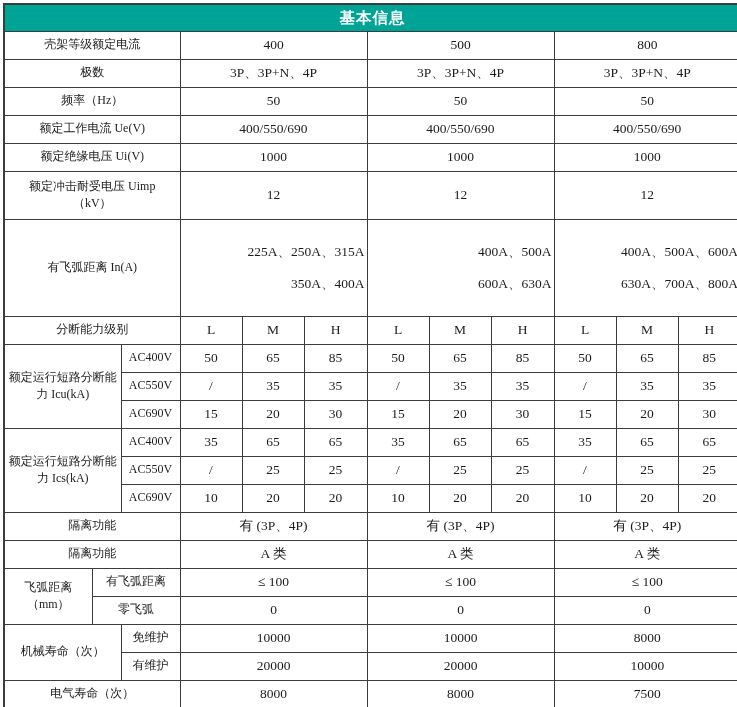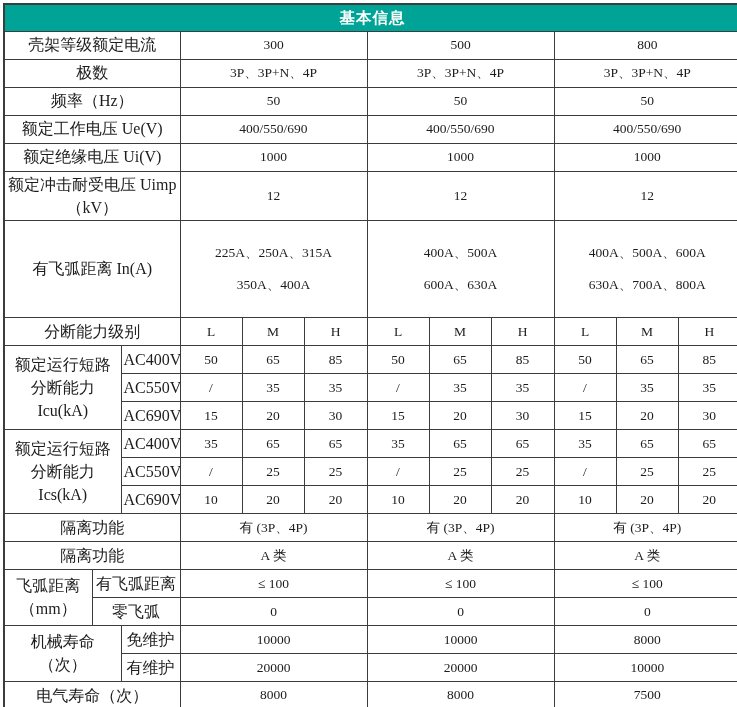--- a/index.html
+++ b/index.html
@@ -27,22 +27,22 @@
     overflow:hidden;
   }
   td.title{
     background:var(--accent,#00A496);
     color:#ffffff;
     font-weight:bold;
     font-size:15.5px;
     letter-spacing:1px;
     border-color:#3c3c3c;
   }
-  td.lbl{ font-size:16px; }
-  td.ml{ line-height:2.35; }
+  td.lbl{ font-size:12px; }
+  td.ml{ line-height:2.35;text-align:right; }
 </style>
 </head>
 <body>
 
 <div class="wrap">
   <table aria-label="basic-information-table">
     <colgroup>
       <col style="width:88px">
         <col style="width:29px">
         <col style="width:59px">
@@ -55,38 +55,38 @@
       <col style="width:62px">
         <col style="width:62px">
         <col style="width:63px">
     </colgroup>
     <tbody>
         <tr style="height: 27px;">
           <td colspan="12" class="title">基本信息</td>
         </tr>
         <tr style="height: 28px;">
           <td colspan="3" class="lbl">壳架等级额定电流</td>
-          <td colspan="3">300</td>
+          <td colspan="3">400</td>
           <td colspan="3">500</td>
           <td colspan="3">800</td>
         </tr>
         <tr style="height: 28px;">
           <td colspan="3" class="lbl">极数</td>
           <td colspan="3">3P、3P+N、4P</td>
           <td colspan="3">3P、3P+N、4P</td>
           <td colspan="3">3P、3P+N、4P</td>
         </tr>
         <tr style="height: 28px;">
           <td colspan="3" class="lbl">频率（Hz）</td>
           <td colspan="3">50</td>
           <td colspan="3">50</td>
           <td colspan="3">50</td>
         </tr>
         <tr style="height: 28px;">
-          <td colspan="3" class="lbl">额定工作电压 Ue(V)</td>
+          <td colspan="3" class="lbl">额定工作电流 Ue(V)</td>
           <td colspan="3">400/550/690</td>
           <td colspan="3">400/550/690</td>
           <td colspan="3">400/550/690</td>
         </tr>
         <tr style="height: 28px;">
           <td colspan="3" class="lbl">额定绝缘电压 Ui(V)</td>
           <td colspan="3">1000</td>
           <td colspan="3">1000</td>
           <td colspan="3">1000</td>
         </tr>

